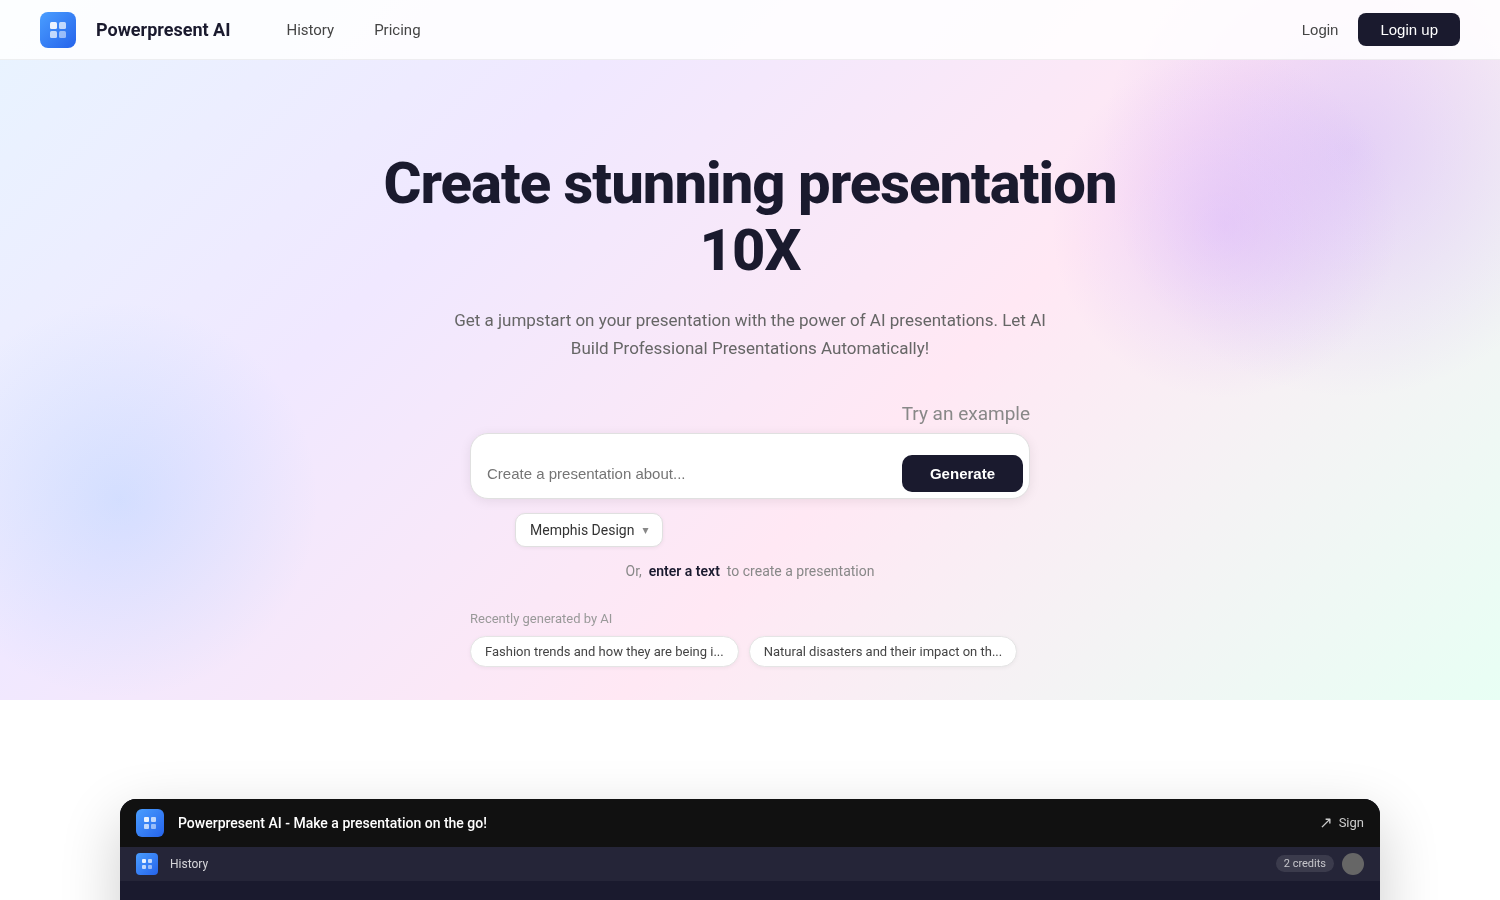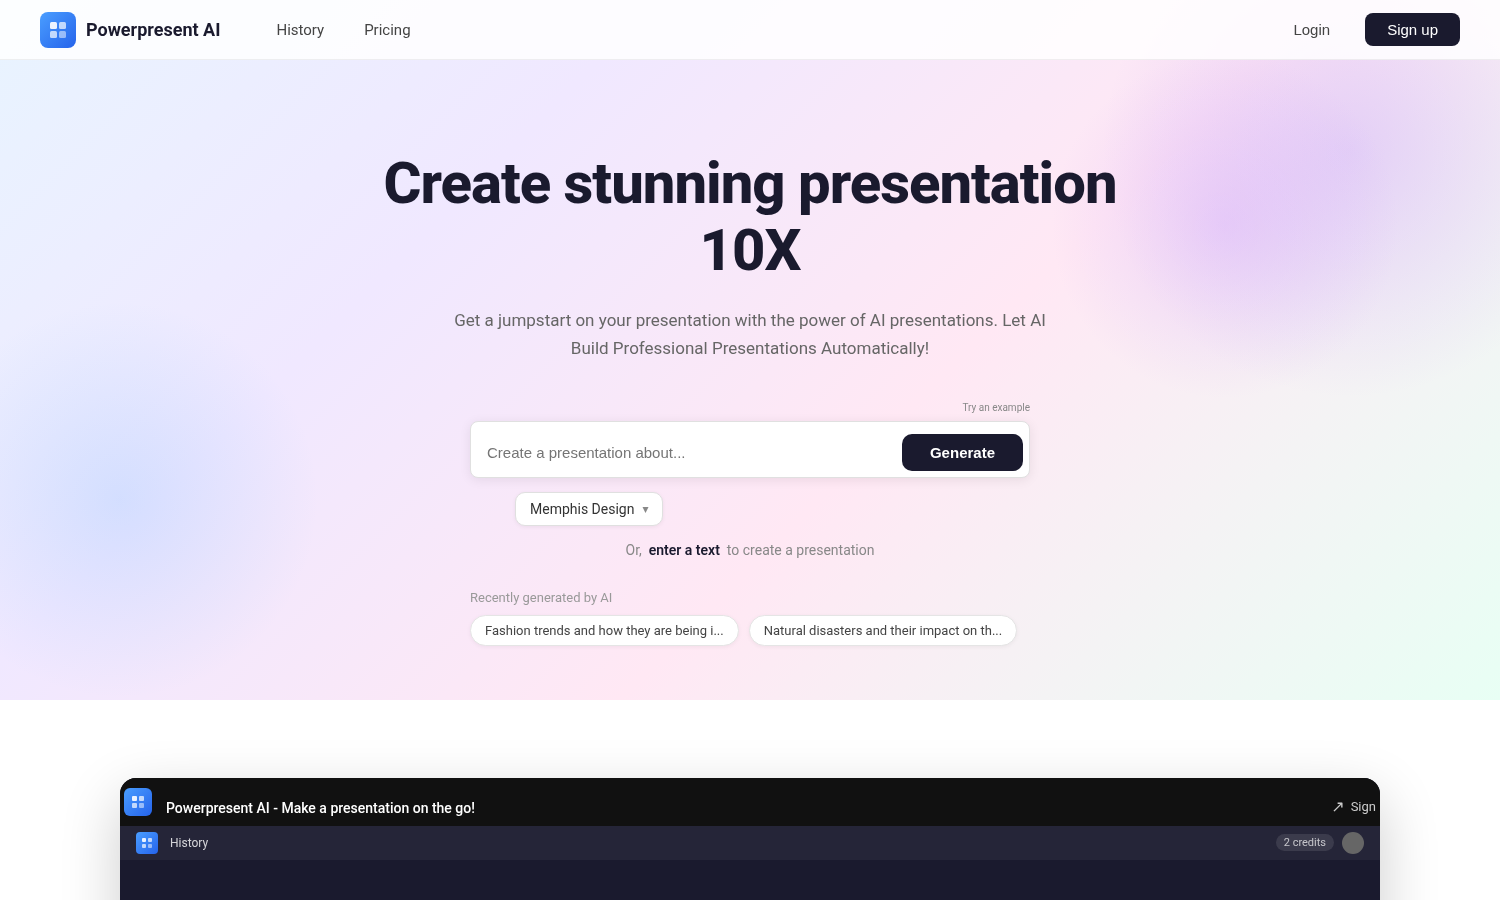--- a/index.html
+++ b/index.html
@@ -20,21 +20,21 @@
       height: 60px;
       position: relative;
       z-index: 10;
       background: rgba(255,255,255,0.85);
       border-bottom: 1px solid rgba(0,0,0,0.06);
     }
 
     .nav-logo {
       display: flex;
       align-items: center;
-      gap: 10px;
+      gap: 20px;
       text-decoration: none;
       color: #1a1a2e;
       font-weight: 700;
       font-size: 18px;
     }
 
     .logo-icon {
       width: 36px;
       height: 36px;
       background: linear-gradient(135deg, #4a9eff 0%, #2563eb 100%);
@@ -58,21 +58,21 @@
       text-decoration: none;
       font-size: 15px;
       border-radius: 6px;
       cursor: pointer;
     }
 
     .nav-right {
       margin-left: auto;
       display: flex;
       align-items: center;
-      gap: 15px;
+      gap: 0;
     }
 
     .btn-login {
       padding: 8px 20px;
       background: transparent;
       border: none;
       color: #444;
       font-size: 15px;
       cursor: pointer;
       border-radius: 8px;
@@ -166,33 +166,33 @@
     }
 
     
     .input-section {
       max-width: 560px;
       margin: 0 auto;
     }
 
     .try-example {
       text-align: right;
-      font-size: 10px;
+      font-size: 19px;
       color: #888;
       margin-bottom: 8px;
       cursor: pointer;
     }
 
     .input-row {
       display: flex;
       align-items: center;
       background: white;
       border: 1.5px solid #e0e0e0;
-      border-radius: 8px;
-      padding: 12px 6px 6px 16px;
+      border-radius: 18px;
+      padding: 21px 6px 6px 16px;
       box-shadow: 0 2px 12px rgba(0,0,0,0.08);
       margin-bottom: 14px;
     }
 
     .presentation-input {
       flex: 1;
       border: none;
       outline: none;
       font-size: 15px;
       color: #999;
@@ -297,23 +297,23 @@
       box-shadow: 0 20px 60px rgba(0,0,0,0.2);
       background: #1a1a2e;
       height: 180px;
       display: flex;
       flex-direction: column;
     }
 
     .video-topbar {
       background: #111;
       display: flex;
-      align-items: flex-end;
+      align-items: center;
       gap: 14px;
-      padding: 10px 4px;
+      padding: 10px 16px;
     }
 
     .video-logo {
       width: 28px;
       height: 28px;
       background: linear-gradient(135deg, #4a9eff, #2563eb);
       border-radius: 6px;
       display: flex;
       align-items: center;
       justify-content: center;
@@ -415,21 +415,21 @@
     <span>Powerpresent AI</span>
   </a>
 
   <div class="nav-links">
     <a class="nav-link">History</a>
     <a class="nav-link">Pricing</a>
   </div>
 
   <div class="nav-right">
     <button class="btn-login">Login</button>
-    <button class="btn-signup">Sign up</button>
+    <button class="btn-signup">Login up</button>
   </div>
 </nav>
 
 <div class="hero-bg">
   <div class="hero-blob-right"></div>
 </div>
 
 <div class="main-content">
 
   <div class="hero">

